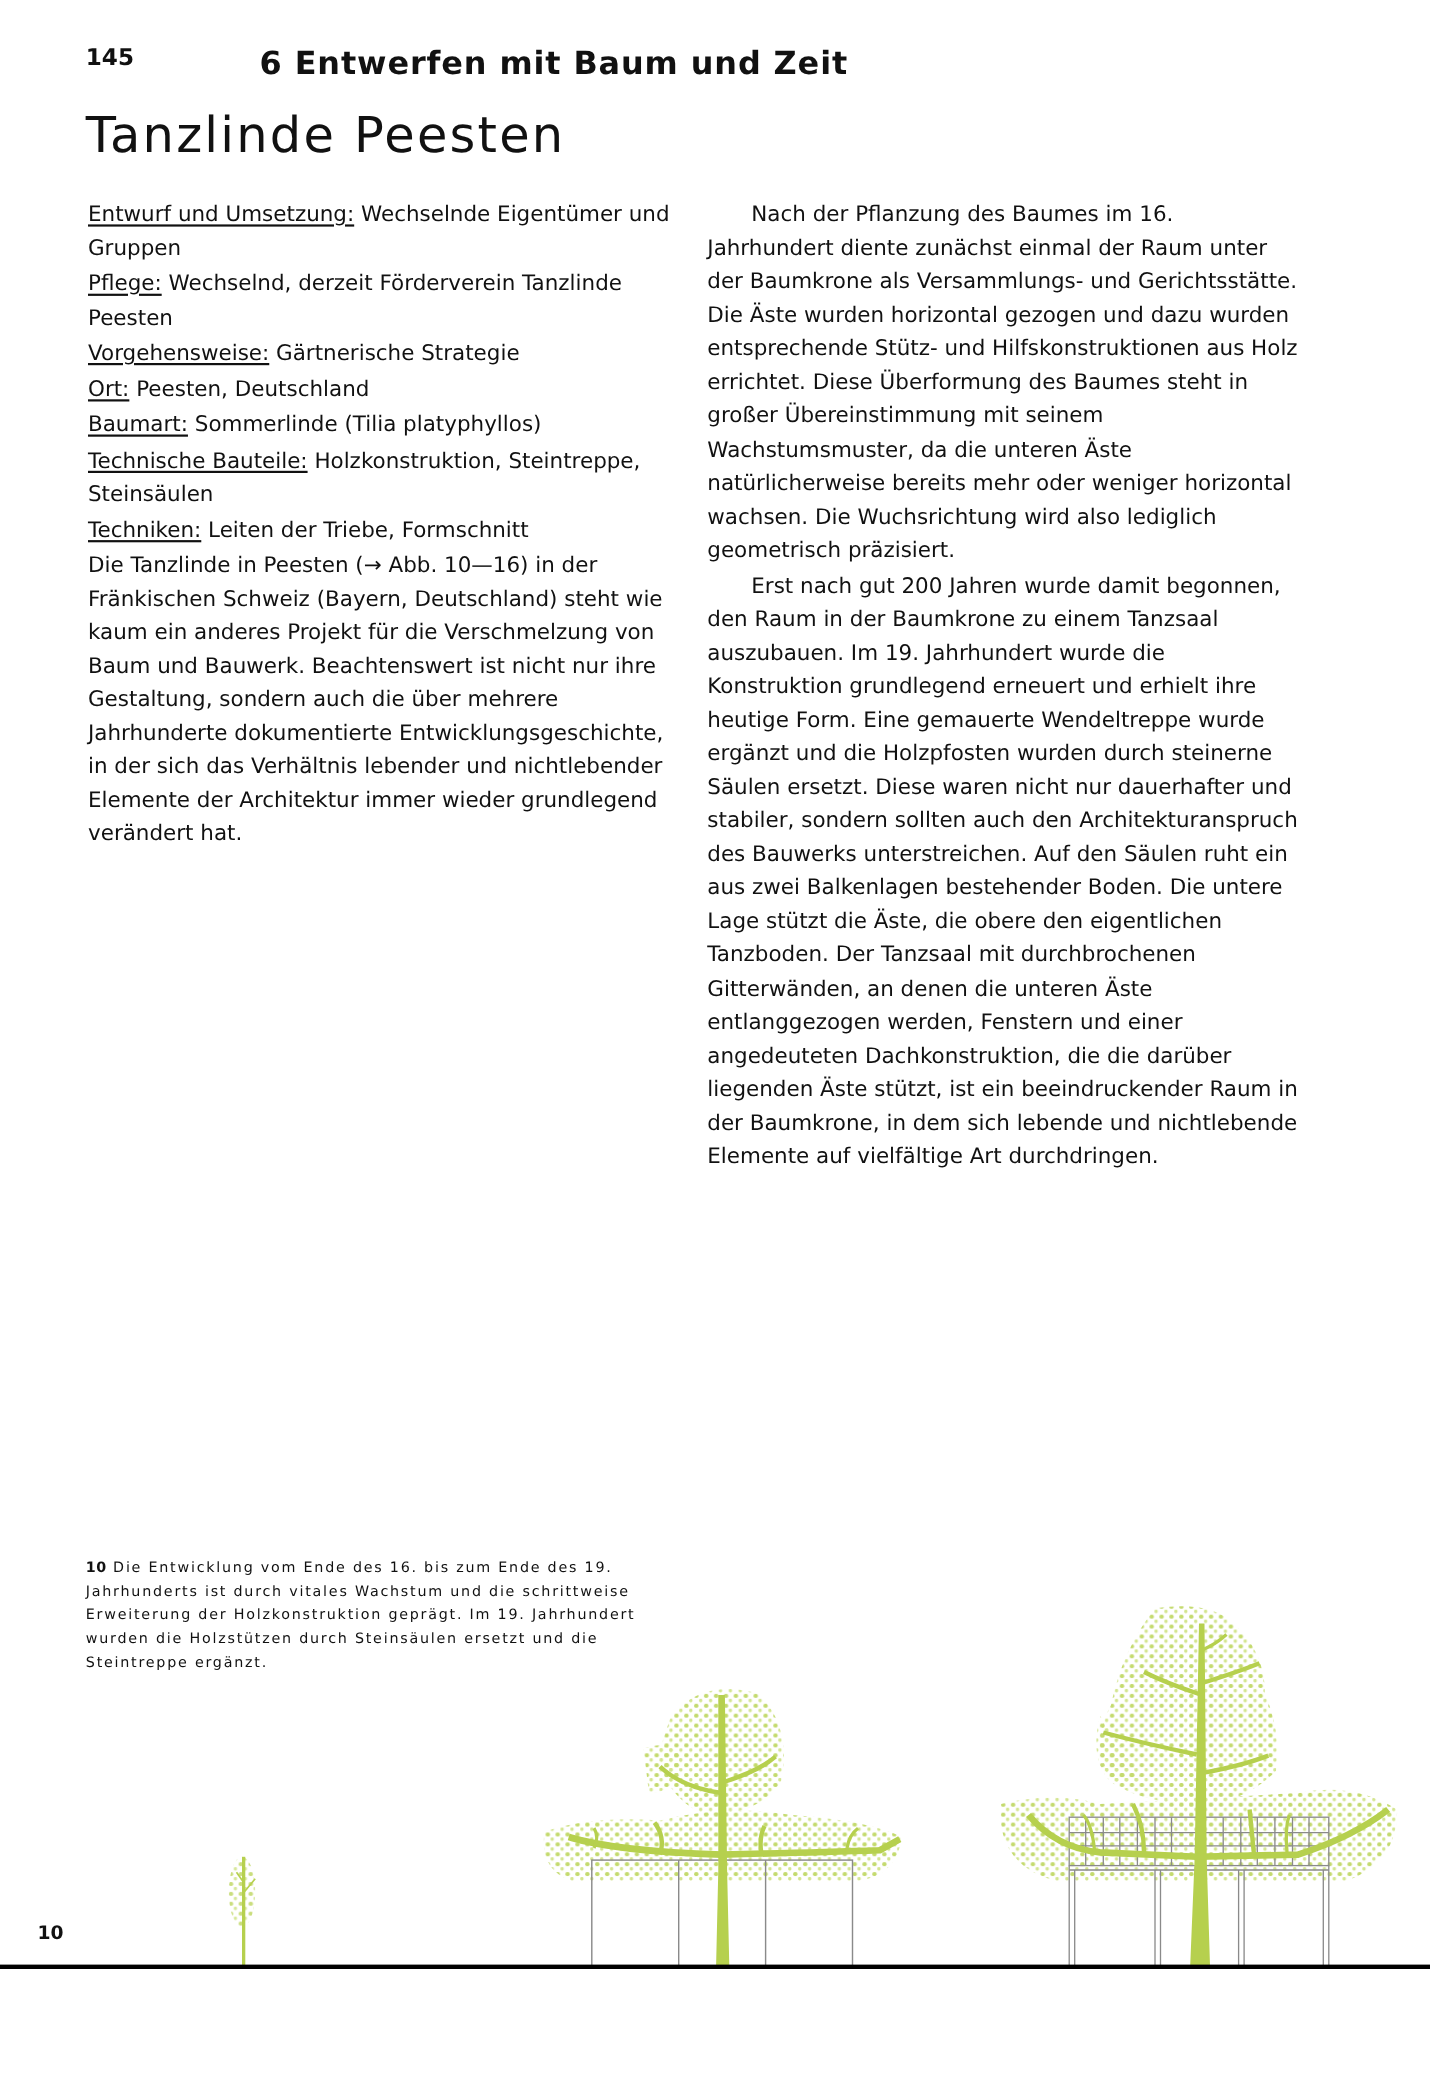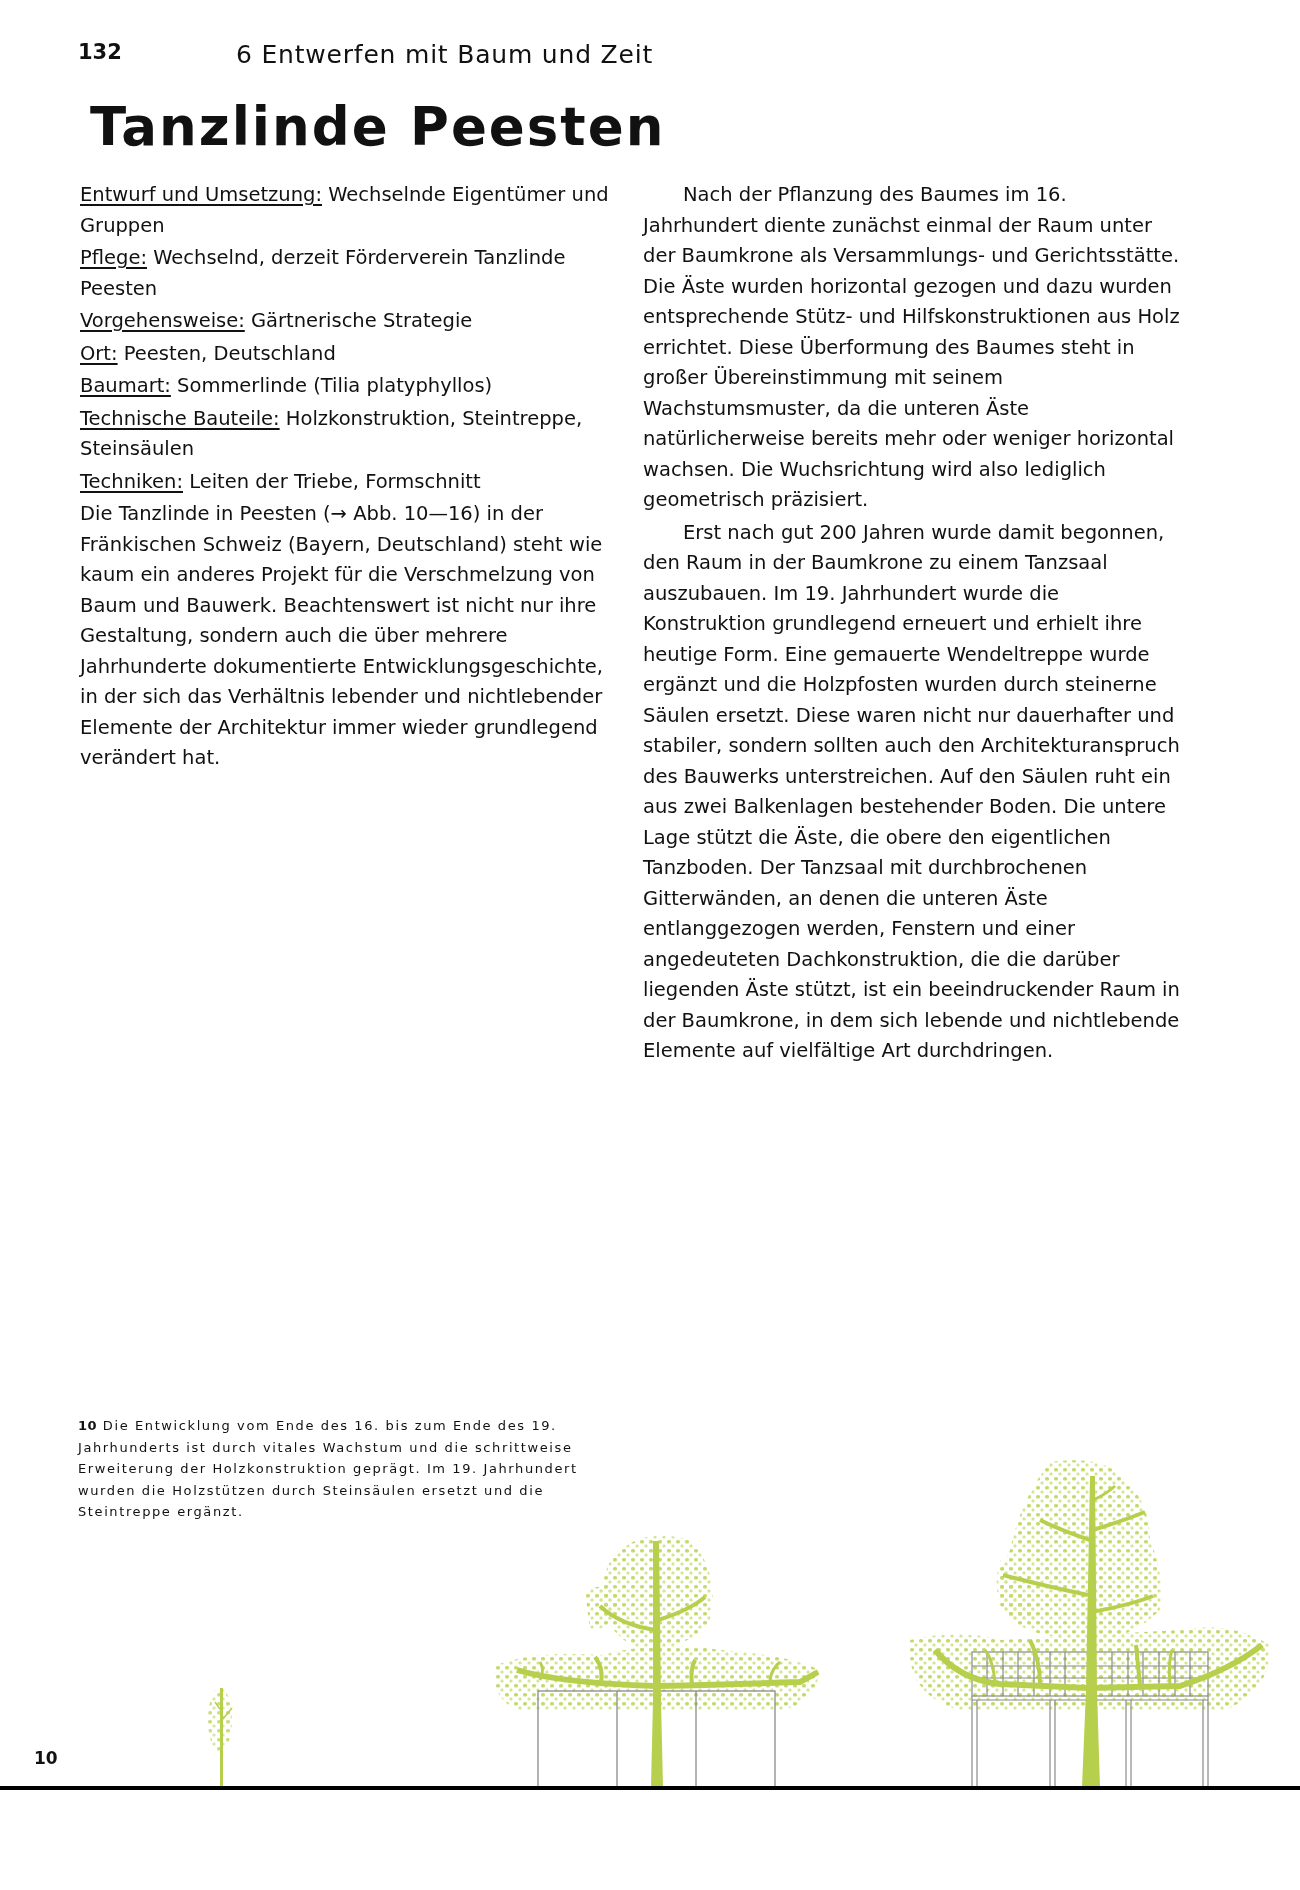--- a/index.html
+++ b/index.html
@@ -1,39 +1,39 @@
 <!DOCTYPE html>
 <html><head>
 <meta charset="utf-8">
 <style>
   html, body { margin: 0; padding: 0; background: #ffffff; }
   body { width: 1300px; height: 1890px; position: relative; overflow: hidden;
          font-family: "DejaVu Sans", sans-serif; color: #111; }
   .page-num { position: absolute; left: 78px; top: 40px; font-size: 21px; font-weight: bold; }
-  .chapter { position: absolute; left: 236px; top: 40px; font-size: 25px; letter-spacing: 0.8px; font-weight: 400; }
-  .title { position: absolute; left: 90px; top: 96px; font-size: 53px; letter-spacing: 2px; font-weight: bold; margin: 0; }
+  .chapter { position: absolute; left: 236px; top: 40px; font-size: 29px; letter-spacing: 0.8px; font-weight: 700; }
+  .title { position: absolute; left: 78px; top: 96px; font-size: 45px; letter-spacing: 2px; font-weight: normal; margin: 0; }
   .col { position: absolute; top: 178px; font-size: 19.5px; line-height: 30.5px; }
   .col-left { left: 78px; width: 545px; }
   .col-right { left: 641px; width: 545px; }
   .meta-item { margin: 0 0 30.5px 0; }
   .meta-label { text-decoration: underline; text-decoration-thickness: 2px; text-underline-offset: 3px; }
   .intro { margin-top: 61px; }
   .para { margin: 2px; text-indent: 0; }
   .para.indent { text-indent: 40px; }
   .caption { position: absolute; left: 78px; top: 1415px; width: 560px;
              font-size: 13px; line-height: 21.5px; letter-spacing: 1.6px; }
   .caption .fig-num { font-weight: bold; letter-spacing: 0.5px; }
   .fig-label { position: absolute; left: 34px; top: 1748px; font-size: 17px; font-weight: bold; }
   .illustration { position: absolute; left: 0; top: 1420px; width: 1300px; height: 380px; }
   .ground { position: absolute; left: 0; top: 1786px; width: 1300px; height: 4px; background: #000; }
 </style>
 </head>
 <body>
 
-<div class="page-num">132</div>
+<div class="page-num">145</div>
 <div class="chapter">6  Entwerfen mit Baum und Zeit</div>
 <h1 class="title">Tanzlinde Peesten</h1>
 
 <div class="col col-left">
   <div>
     <p class="meta-item para"><span class="meta-label">Entwurf und Umsetzung:</span><span> Wechselnde Eigentümer und Gruppen</span></p>
     <p class="meta-item para"><span class="meta-label">Pflege:</span><span> Wechselnd, derzeit Förderverein Tanzlinde Peesten</span></p>
     <p class="meta-item para"><span class="meta-label">Vorgehensweise:</span><span> Gärtnerische Strategie</span></p>
     <p class="meta-item para"><span class="meta-label">Ort:</span><span> Peesten, Deutschland</span></p>
     <p class="meta-item para"><span class="meta-label">Baumart:</span><span> Sommerlinde (Tilia platyphyllos)</span></p>

